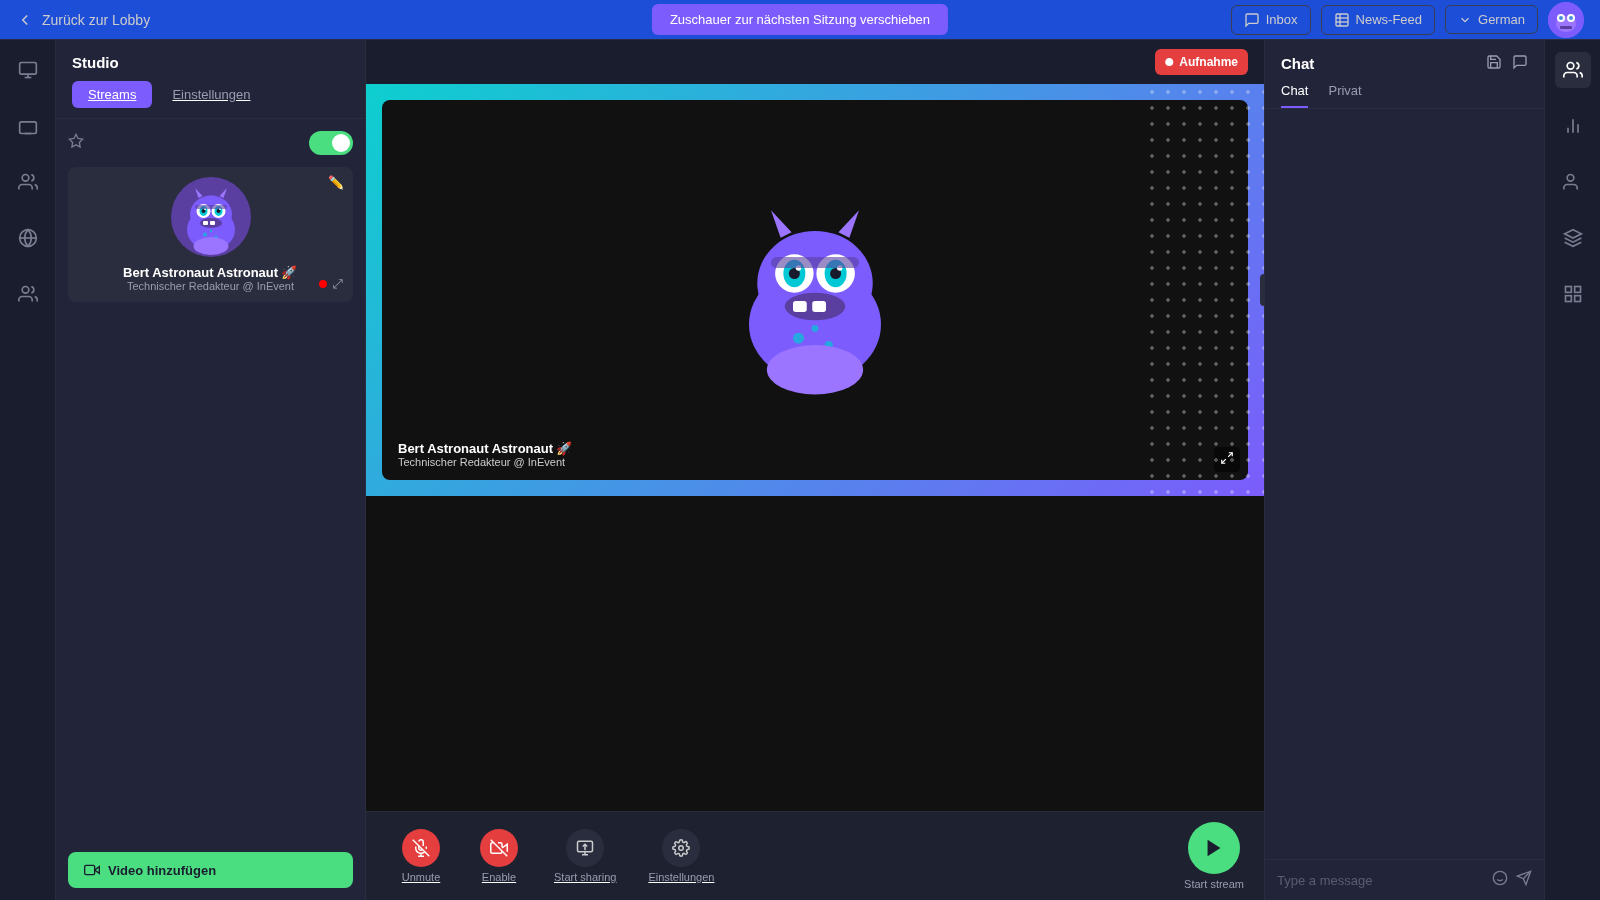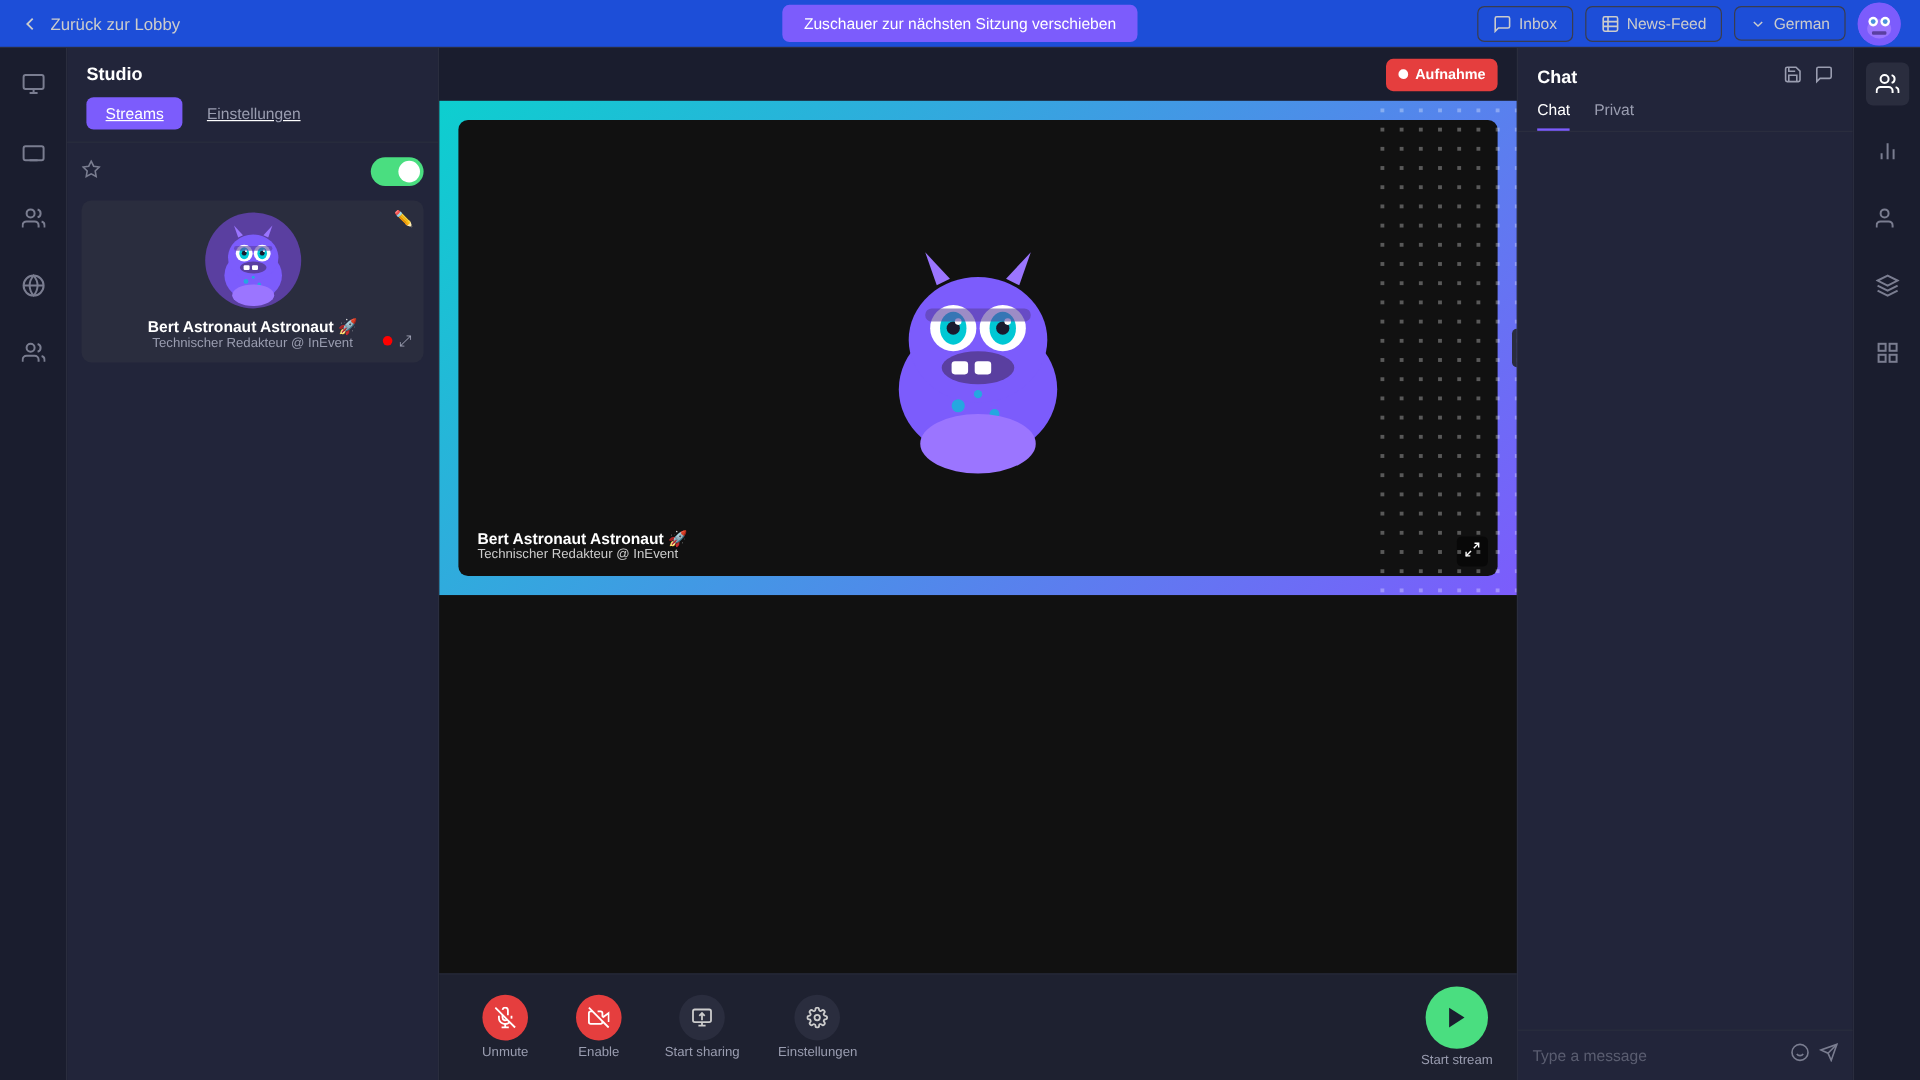--- a/index.html
+++ b/index.html
@@ -151,21 +151,21 @@
 
     
     .bottom-video-area {
       flex: 1; background: #111; position: relative; min-height: 140px;
     }
 
     
     .control-bar {
       background: #1e2130; border-top: 1px solid #2a2d3e; padding: 10px 20px; display: flex; align-items: center; justify-content: space-between; flex-shrink: 0;
     }
-    .ctrl-left { display: flex; gap: 8px; }
+    .ctrl-left { display: flex; gap: 8px; text-decoration: underline; }
     .ctrl-center { display: flex; }
     .ctrl-right { display: flex; gap: 4px; }
 
     .ctrl-btn {
       display: flex; flex-direction: column; align-items: center; gap: 4px; background: transparent; border: none; color: #ccc; cursor: pointer; padding: 6px 12px; border-radius: 8px; font-size: 11px; min-width: 70px;
     }
     .ctrl-btn .icon-wrap {
       width: 38px; height: 38px; background: #2a2d3e; border-radius: 50%; display: flex; align-items: center; justify-content: center;
     }
     .ctrl-btn .icon-wrap.red { background: #e53e3e; }
@@ -372,20 +372,27 @@
           </div>
           <div class="participant-role">Technischer Redakteur @ InEvent</div>
         </div>
         <div class="participant-actions">
           <div class="red-dot"></div>
           <span class="expand-icon">⤢</span>
         </div>
       </div>
     </div>
 
+    <button class="add-video-btn">
+      <svg width="16" height="16" viewBox="0 0 24 24" fill="none" stroke="currentColor" stroke-width="2">
+          <polygon points="23 7 16 12 23 17 23 7"></polygon>
+          <rect x="1" y="5" width="15" height="14" rx="2"></rect>
+        </svg>
+      <span>Video hinzufügen</span>
+    </button>
   </div>
 
   <div class="center-area">
 
     <div class="video-section">
 
       <div style="position:relative;">
         <div style="display:flex; justify-content:flex-end; align-items:center; padding: 0 16px; height:44px; position:relative;">
           <div class="recording-badge" style="position:static; display:flex; align-items:center; gap:6px;">
             <span style="font-size:16px;">⏺</span>

